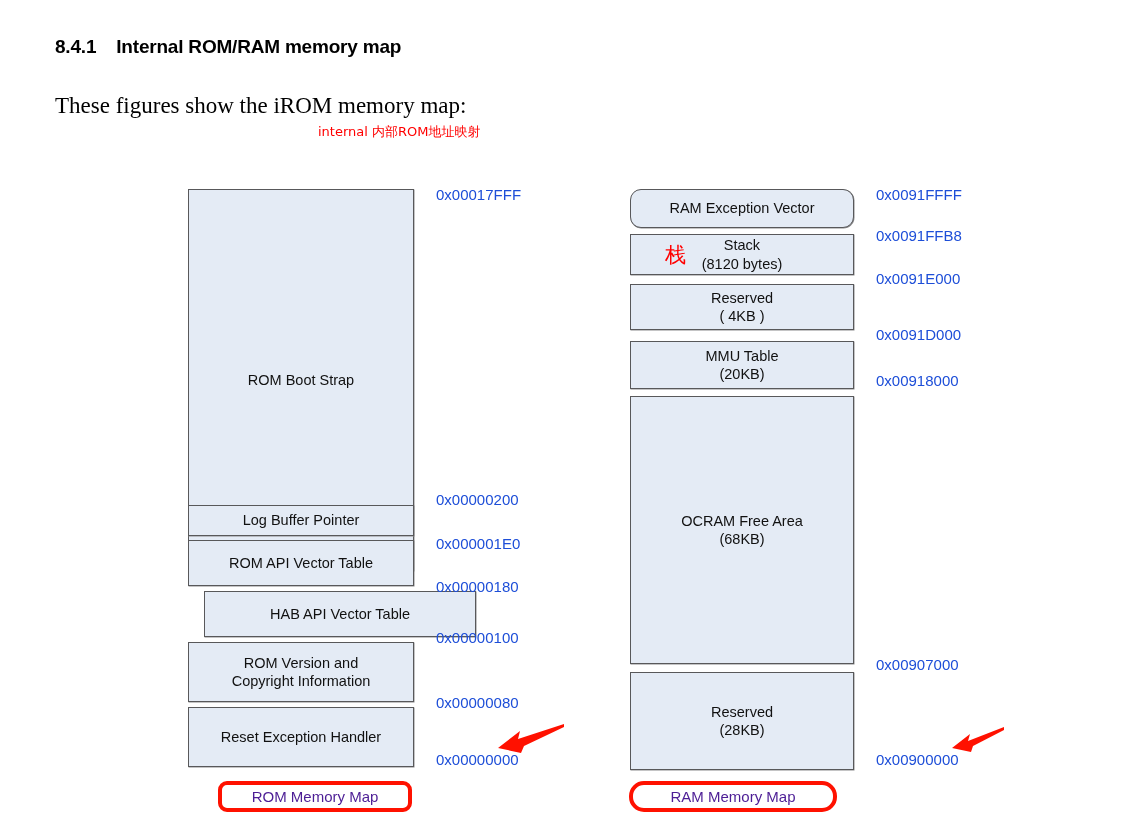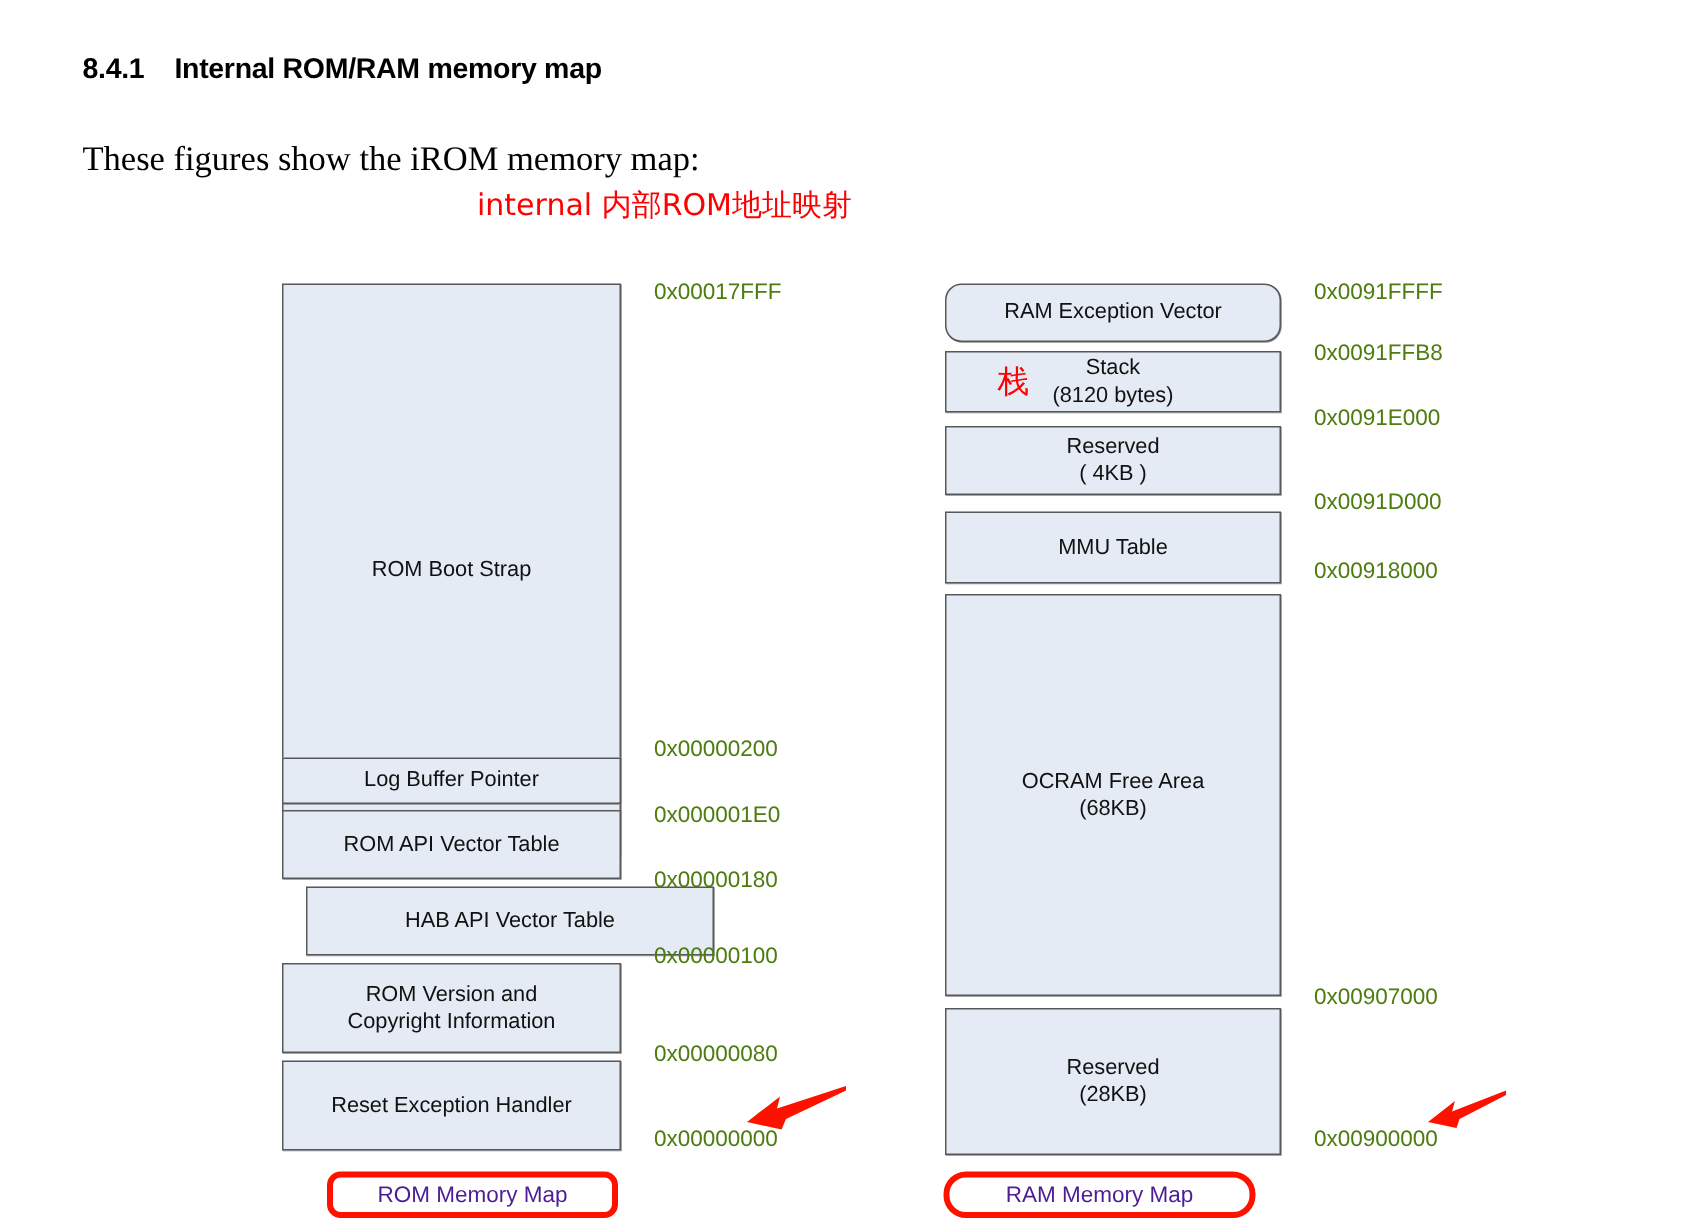--- a/index.html
+++ b/index.html
@@ -33,21 +33,21 @@
     font-family: "Liberation Serif", serif;
     font-size: 23px;
     color: #000;
     white-space: nowrap;
   }
 
   #cn-note {
     position: absolute;
     left: 318px; top: 123px;
     font-family: "DejaVu Sans", sans-serif;
-    font-size: 20px;
+    font-size: 13px;
     color: #ff0000;
     white-space: nowrap;
   }
 
   
   .mbox {
     position: absolute;
     background: #e4ebf5;
     border: 1.5px solid #58585a;
     display: flex;
@@ -61,21 +61,21 @@
     box-shadow: 0.5px 0.5px 0 0 #8a8a8c;
   }
   .mbox .lines { width: 100%; }
   .mbox .l2 { display: block; }
 
   
   .addr {
     position: absolute;
     font-family: "Liberation Sans", sans-serif;
     font-size: 15px;
-    color: #4d7c0f;
+    color: #1d4ed8;
     white-space: nowrap;
   }
 
   
   .redcap {
     position: absolute;
     border: 4px solid #ff1100;
     border-radius: 9px;
     background: #ffffff;
     display: flex;
@@ -194,20 +194,21 @@
 <div class="mbox" style="left:630px; top:284px; width:224px; height:46px;">
   <div class="lines">
     <span>Reserved</span>
     <span class="l2">( 4KB )</span>
   </div>
 </div>
 
 <div class="mbox" style="left:630px; top:341px; width:224px; height:48px;">
   <div class="lines">
     <span>MMU Table</span>
+    <span class="l2">(20KB)</span>
   </div>
 </div>
 
 <div class="mbox" style="left:630px; top:396px; width:224px; height:268px;">
   <div class="lines">
     <span>OCRAM Free Area</span>
     <span class="l2">(68KB)</span>
   </div>
 </div>
 

